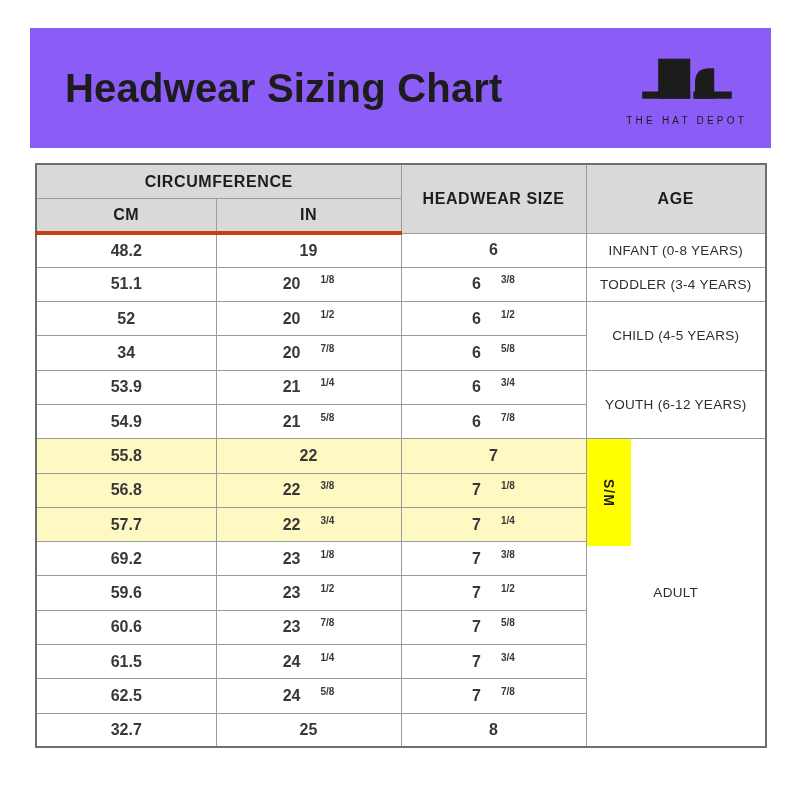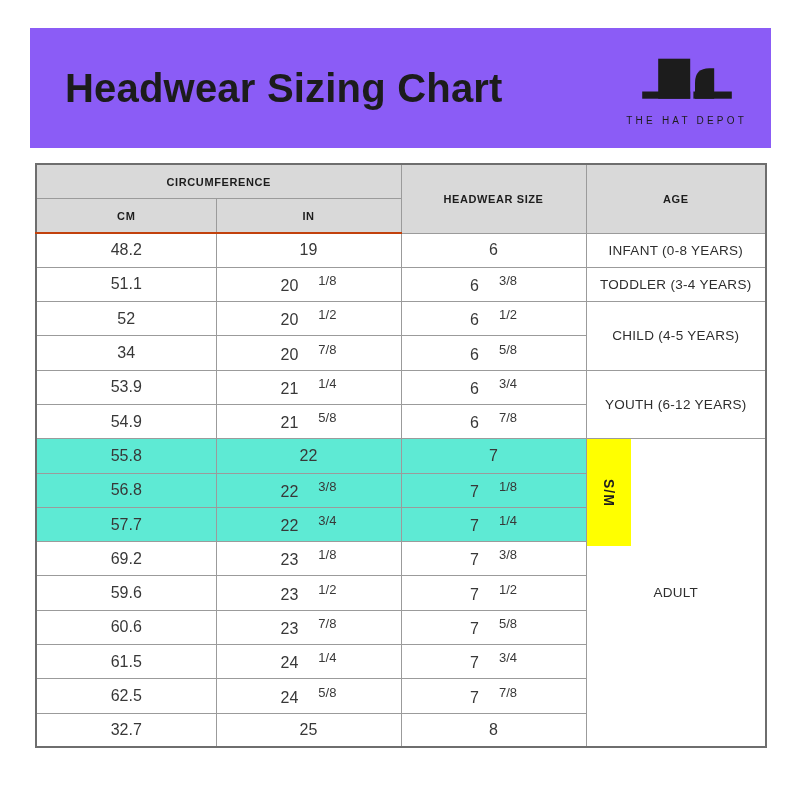--- a/index.html
+++ b/index.html
@@ -46,33 +46,33 @@
   }
   .sizing th, .sizing td {
     border: 1.5px solid #9b9b9b;
     padding: 0;
     text-align: center;
     vertical-align: middle;
   }
   .sizing thead tr { height: 34.5px; }
   .sizing thead th {
     background: #D9D9D9;
-    font-size: 11px; font-weight: 700;
+    font-size: 16px; font-weight: 700;
     letter-spacing: 0.6px; color: #1d1d1d;
   }
-  .sizing thead tr:last-child th { border-bottom: 2px solid #c2410c; }
+  .sizing thead tr:last-child th { border-bottom: 4px solid #c2410c; }
   .sizing tbody tr { height: 34.3px; }
   .sizing td.num {
-    font-size: 16px; color: #383838; font-weight: 400;
+    font-size: 16px; color: #383838; font-weight: 700;
   }
   .sizing td.num sup {
-    font-size: 13px; line-height: 1;
+    font-size: 10px; line-height: 1;
     vertical-align: 6px; margin-left: 20px; letter-spacing: 0;
   }
-  .sizing td.hl { background: #5eead4; }
+  .sizing td.hl { background: #fef9c3; }
   .sizing td.age-cell {
     font-size: 13.5px; color: #2e2e2e; letter-spacing: 0.3px;
   }
   .sizing td.adult { position: relative; }
   .sm-strip {
     position: absolute; top: 0; left: 0;
     width: 44px; height: 107px;
     background: #FFFF00;
     display: flex; align-items: center; justify-content: center;
   }

